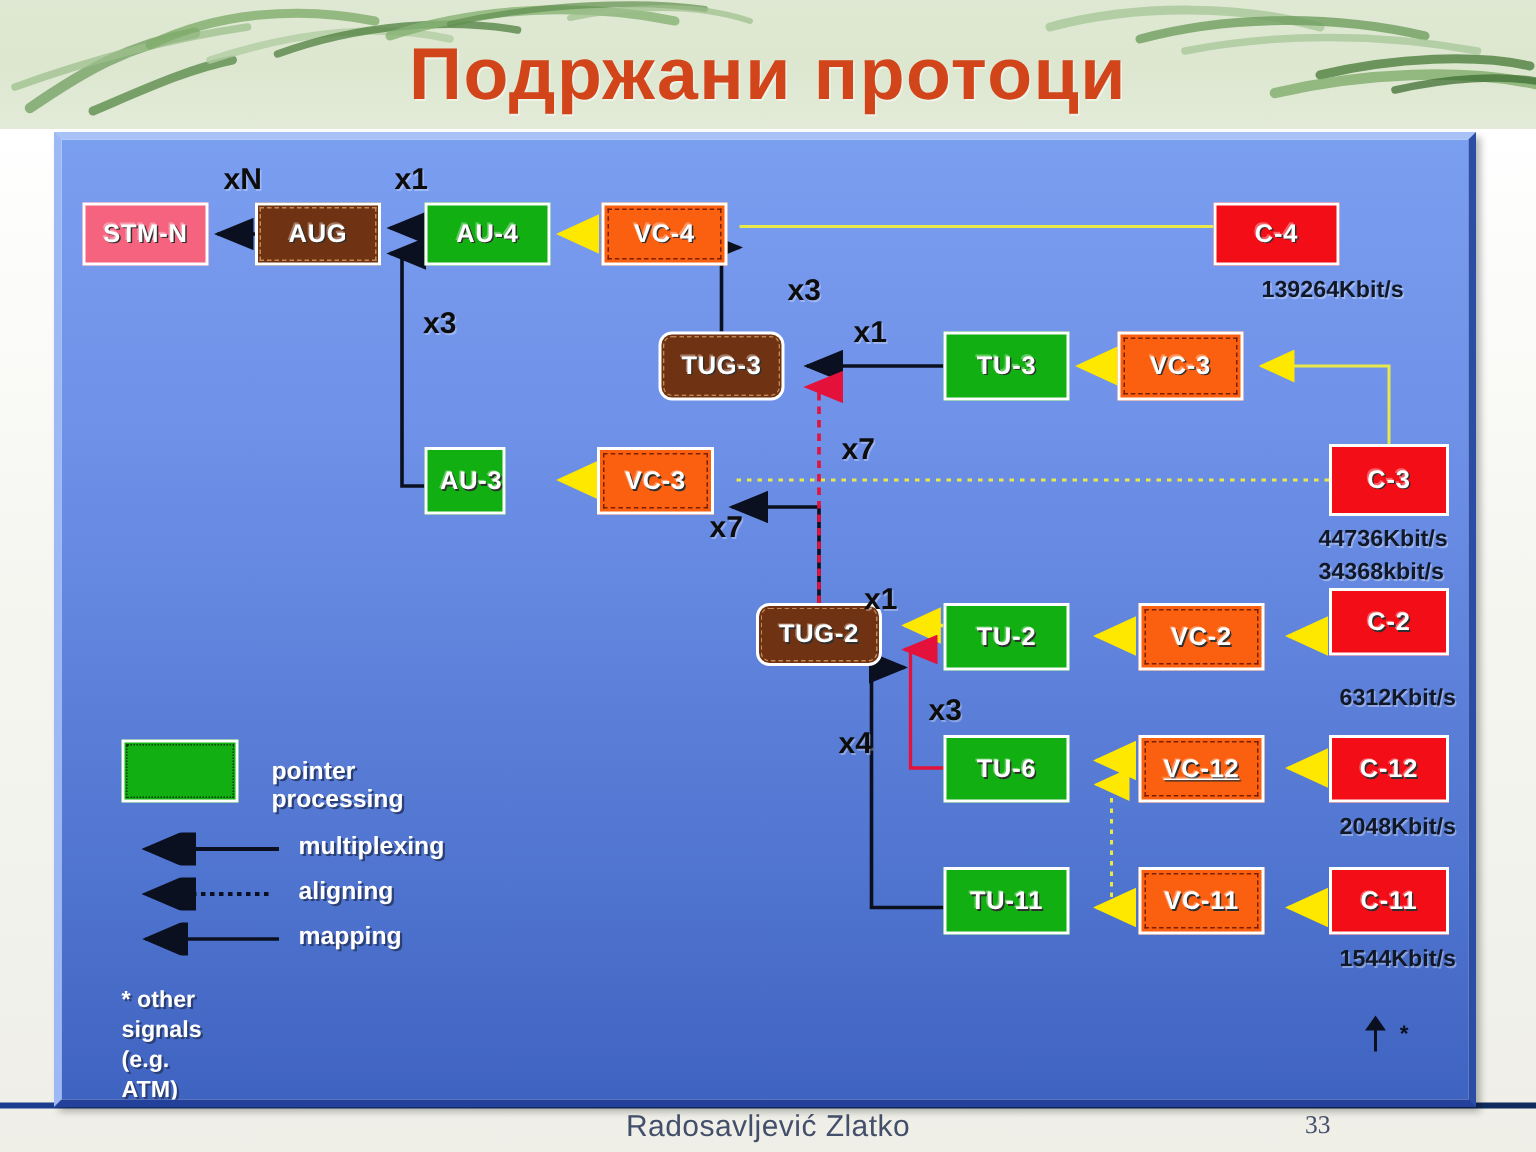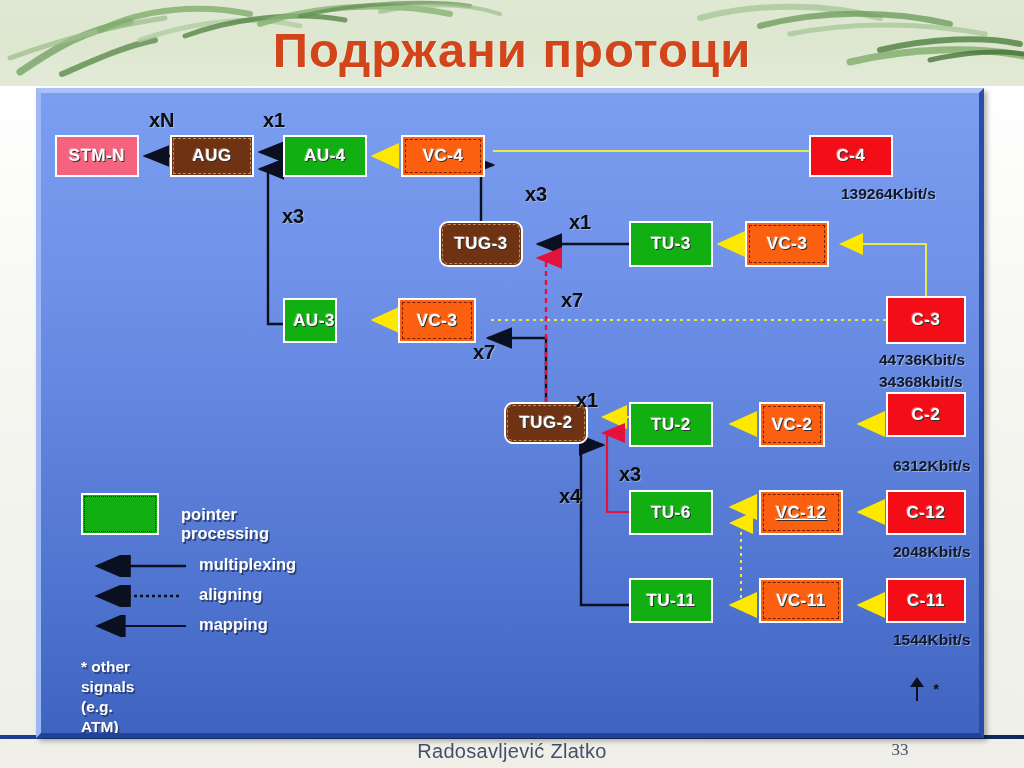--- a/index.html
+++ b/index.html
@@ -24,21 +24,21 @@
   #footer-rule{
     position:absolute;left:0;top:735px;width:1024px;height:4px;
     background:linear-gradient(90deg,#1b3f8f 0%,#14336f 60%,#0f2a5c 100%);
   }
   #footer-name{
     position:absolute;left:0;top:740px;width:1024px;text-align:center;
     font-family:Liberation Sans, sans-serif;font-size:20px;color:#44506b;
     letter-spacing:.3px;
   }
   #footer-page{
-    position:absolute;left:870px;top:740px;width:60px;text-align:center;
+    position:absolute;left:870px;top:740px;width:60px;
     font-family:"Liberation Serif",serif;font-size:17px;color:#44506b;
   }
 
   #title{
     position:absolute;left:0;top:22px;width:1024px;text-align:center;
     font-family:"Liberation Sans",sans-serif;
     font-size:49px;font-weight:bold;color:#d2441a;letter-spacing:1px;
     text-shadow:1px 1px 0 rgba(255,255,255,.45);
   }
 
@@ -247,21 +247,21 @@
           </div>
           <div class="node n-red" style="left: 845px; top: 203px; width: 80px; height: 48px;">
             <span>C-3</span>
           </div>
           <div class="node n-brown n-brown-r" style="left: 463px; top: 309px; width: 84px; height: 42px;">
             <span>TUG-2</span>
           </div>
           <div class="node n-green" style="left: 588px; top: 309px; width: 84px; height: 45px;">
             <span>TU-2</span>
           </div>
-          <div class="node n-orange" style="left: 718px; top: 309px; width: 66px; height: 45px;">
+          <div class="node n-orange" style="left: 718px; top: 309px; width: 84px; height: 45px;">
             <span>VC-2</span>
           </div>
           <div class="node n-red" style="left: 845px; top: 299px; width: 80px; height: 45px;">
             <span>C-2</span>
           </div>
           <div class="node n-green" style="left: 588px; top: 397px; width: 84px; height: 45px;">
             <span>TU-6</span>
           </div>
           <div class="node n-orange" style="left: 718px; top: 397px; width: 84px; height: 45px; text-decoration: underline;">
             <span>VC-12</span>

